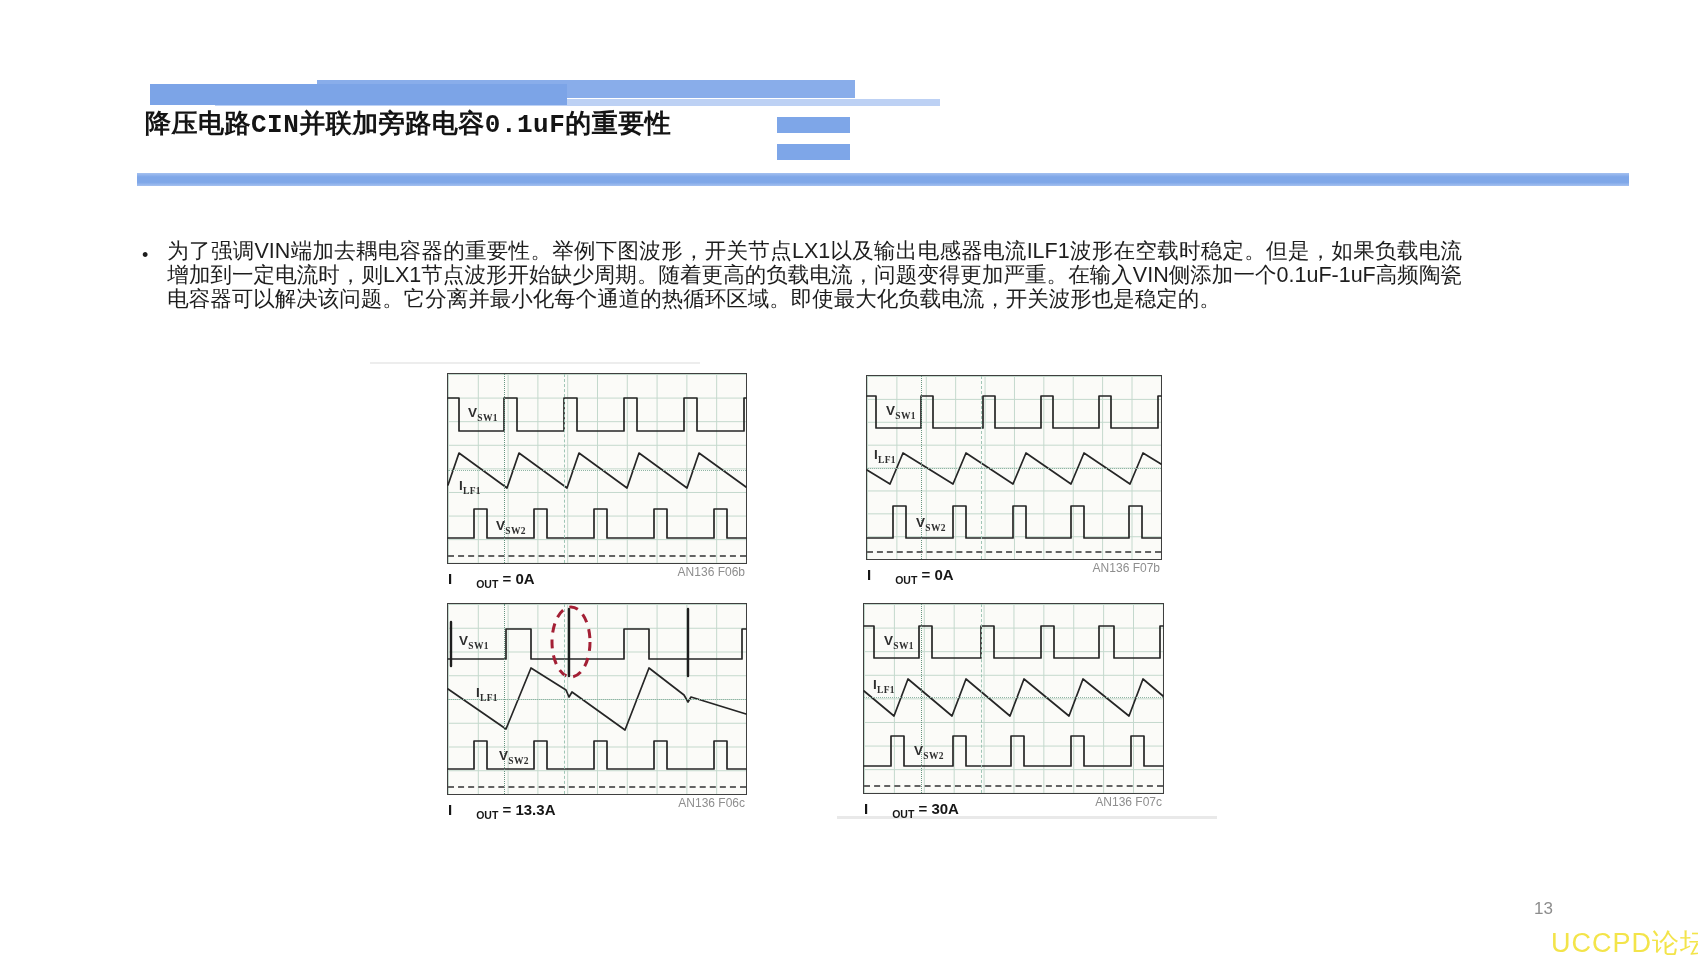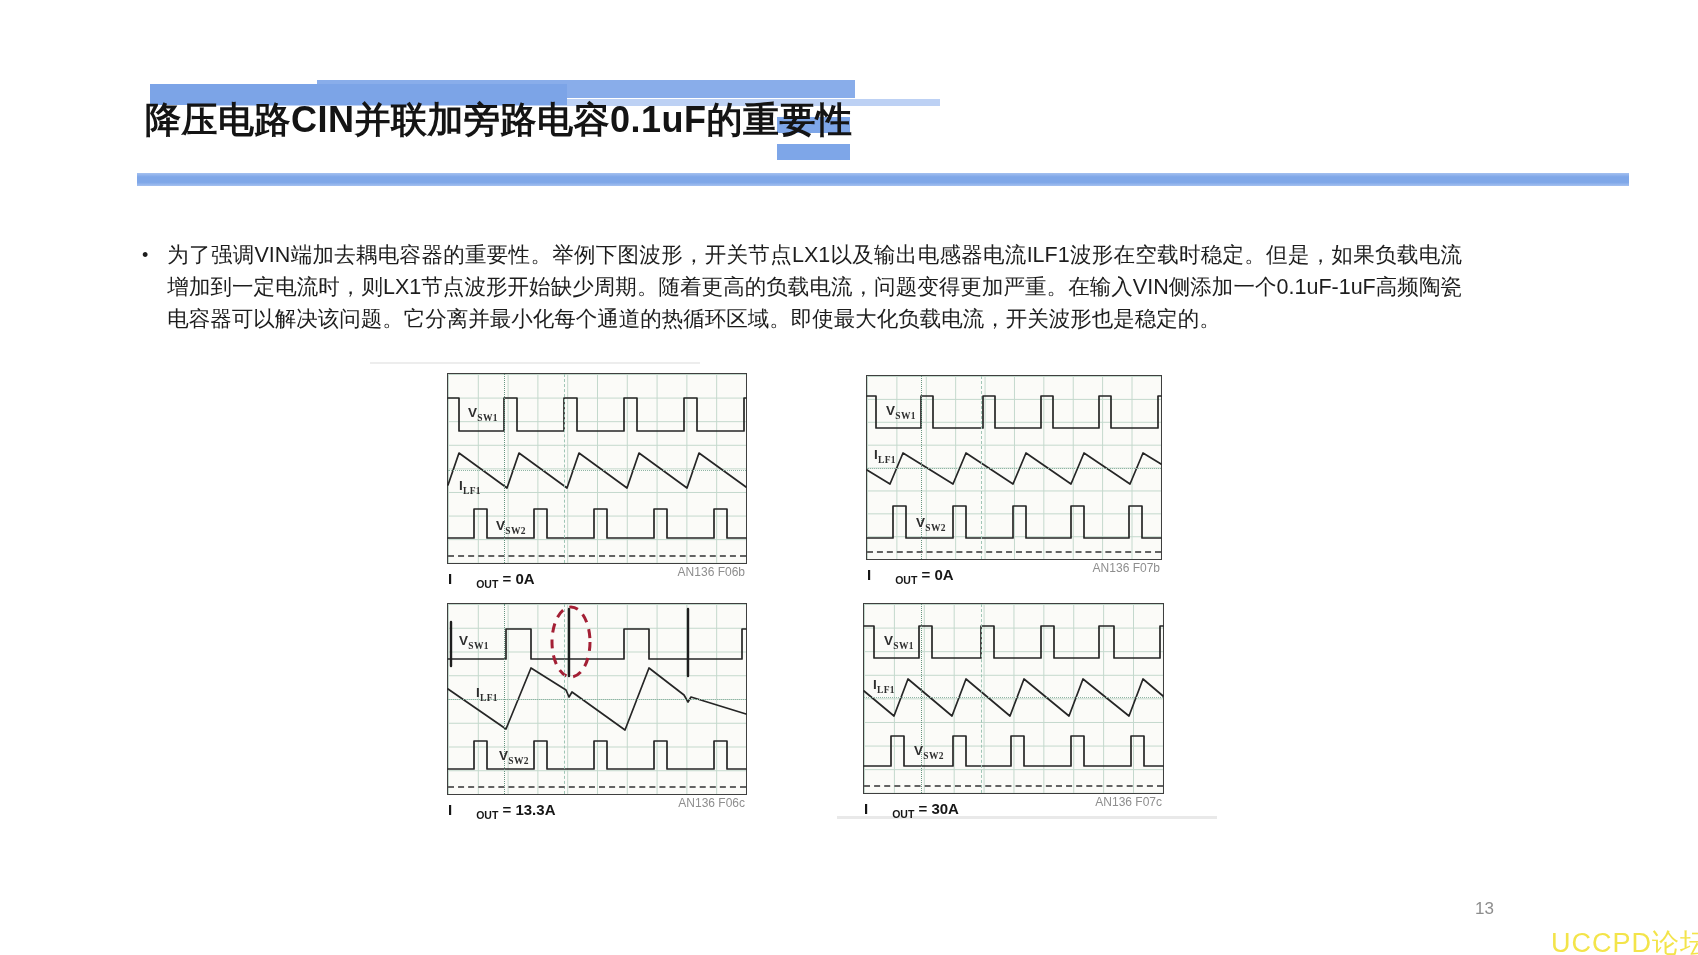--- a/index.html
+++ b/index.html
@@ -12,27 +12,27 @@
   .bar-thin{left:215px;top:99px;width:725px;height:7px;background:#BDD1F4;z-index:1;}
   .bar-b{left:317px;top:80px;width:538px;height:18px;background:#89ADEA;z-index:2;}
   .bar-a{left:150px;top:84px;width:417px;height:21px;background:#7CA4E7;z-index:3;}
   .eq{position:absolute;left:777px;width:73px;height:16px;background:#7EA6E8;z-index:3;}
   .eq1{top:117px;}
   .eq2{top:144px;}
   .bar-full{left:137px;top:173px;width:1492px;height:13px;z-index:2;
     background:linear-gradient(to bottom,#A5C1F0 0%,#7FA7E8 30%,#7FA7E8 72%,#A5C1F0 100%);}
   
   #slide-title{
-    position:absolute;left:145px;top:96px;margin:0;z-index:4;
-    font-size:36px;font-weight:700;color:#141414;letter-spacing:.5px;white-space:nowrap;
+    position:absolute;left:145px;top:106px;margin:0;z-index:4;
+    font-size:26px;font-weight:700;color:#141414;letter-spacing:.5px;white-space:nowrap;font-family:Liberation Mono, monospace;
   }
   
   .bullet-item{position:absolute;left:142px;top:239px;width:1320px;display:flex;}
   .bullet-marker{font-size:18px;line-height:32px;color:#1d1d1d;flex:0 0 auto;margin-right:19px;}
-  .bullet-text{margin:0;font-size:21.5px;line-height:32px;color:#1d1d1d;text-align:justify;}
+  .bullet-text{margin:0;font-size:21.5px;line-height:24px;color:#1d1d1d;text-align:justify;}
   
   .scope{
     position:absolute;border:1.5px solid #3f3f3f;background-color:#fbfbf8;
     background-image:linear-gradient(to right,#c3d8cc 1px,transparent 1px),
                      linear-gradient(to bottom,#c3d8cc 1px,transparent 1px);
   }
   .scope svg{position:absolute;left:0;top:0;width:100%;height:100%;overflow:visible;}
   .trace{fill:none;stroke:#262626;stroke-width:1.7;stroke-linejoin:round;stroke-linecap:round;}
   .spike{stroke:#1e1e1e;stroke-width:2.4;stroke-linecap:round;}
   .anno-ellipse{fill:none;stroke:#A31F34;stroke-width:3;stroke-dasharray:9 7;}
@@ -48,21 +48,21 @@
     position:absolute;left:0;top:calc(100% + 7px);font-size:15px;font-weight:600;color:#161616;
     white-space:nowrap;
   }
   .scope-caption sub{font-size:10.5px;padding-left:24px;}
   .scope-ref{position:absolute;right:1px;top:calc(100% + 2px);font-size:12px;color:#8e8e8e;white-space:nowrap;}
   
   .scan-line{position:absolute;height:2px;background:#ededed;}
   .scan-line-top{left:370px;top:362px;width:330px;}
   .scan-line-bottom{left:837px;top:816px;width:380px;height:3px;background:#e9e9e9;}
   
-  .page-number{position:absolute;left:1475px;top:899px;font-size:17px;color:#8d8d8d;}
+  .page-number{position:absolute;left:1534px;top:899px;font-size:17px;color:#8d8d8d;}
   .watermark{position:absolute;left:1551px;top:925px;font-size:27px;color:#F3E44A;letter-spacing:1px;white-space:nowrap;}
 </style>
 </head>
 <body>
 
 <div id="slide">
 
   <div class="bar bar-thin"></div>
   <div class="bar bar-b"></div>
   <div class="bar bar-a"></div>

